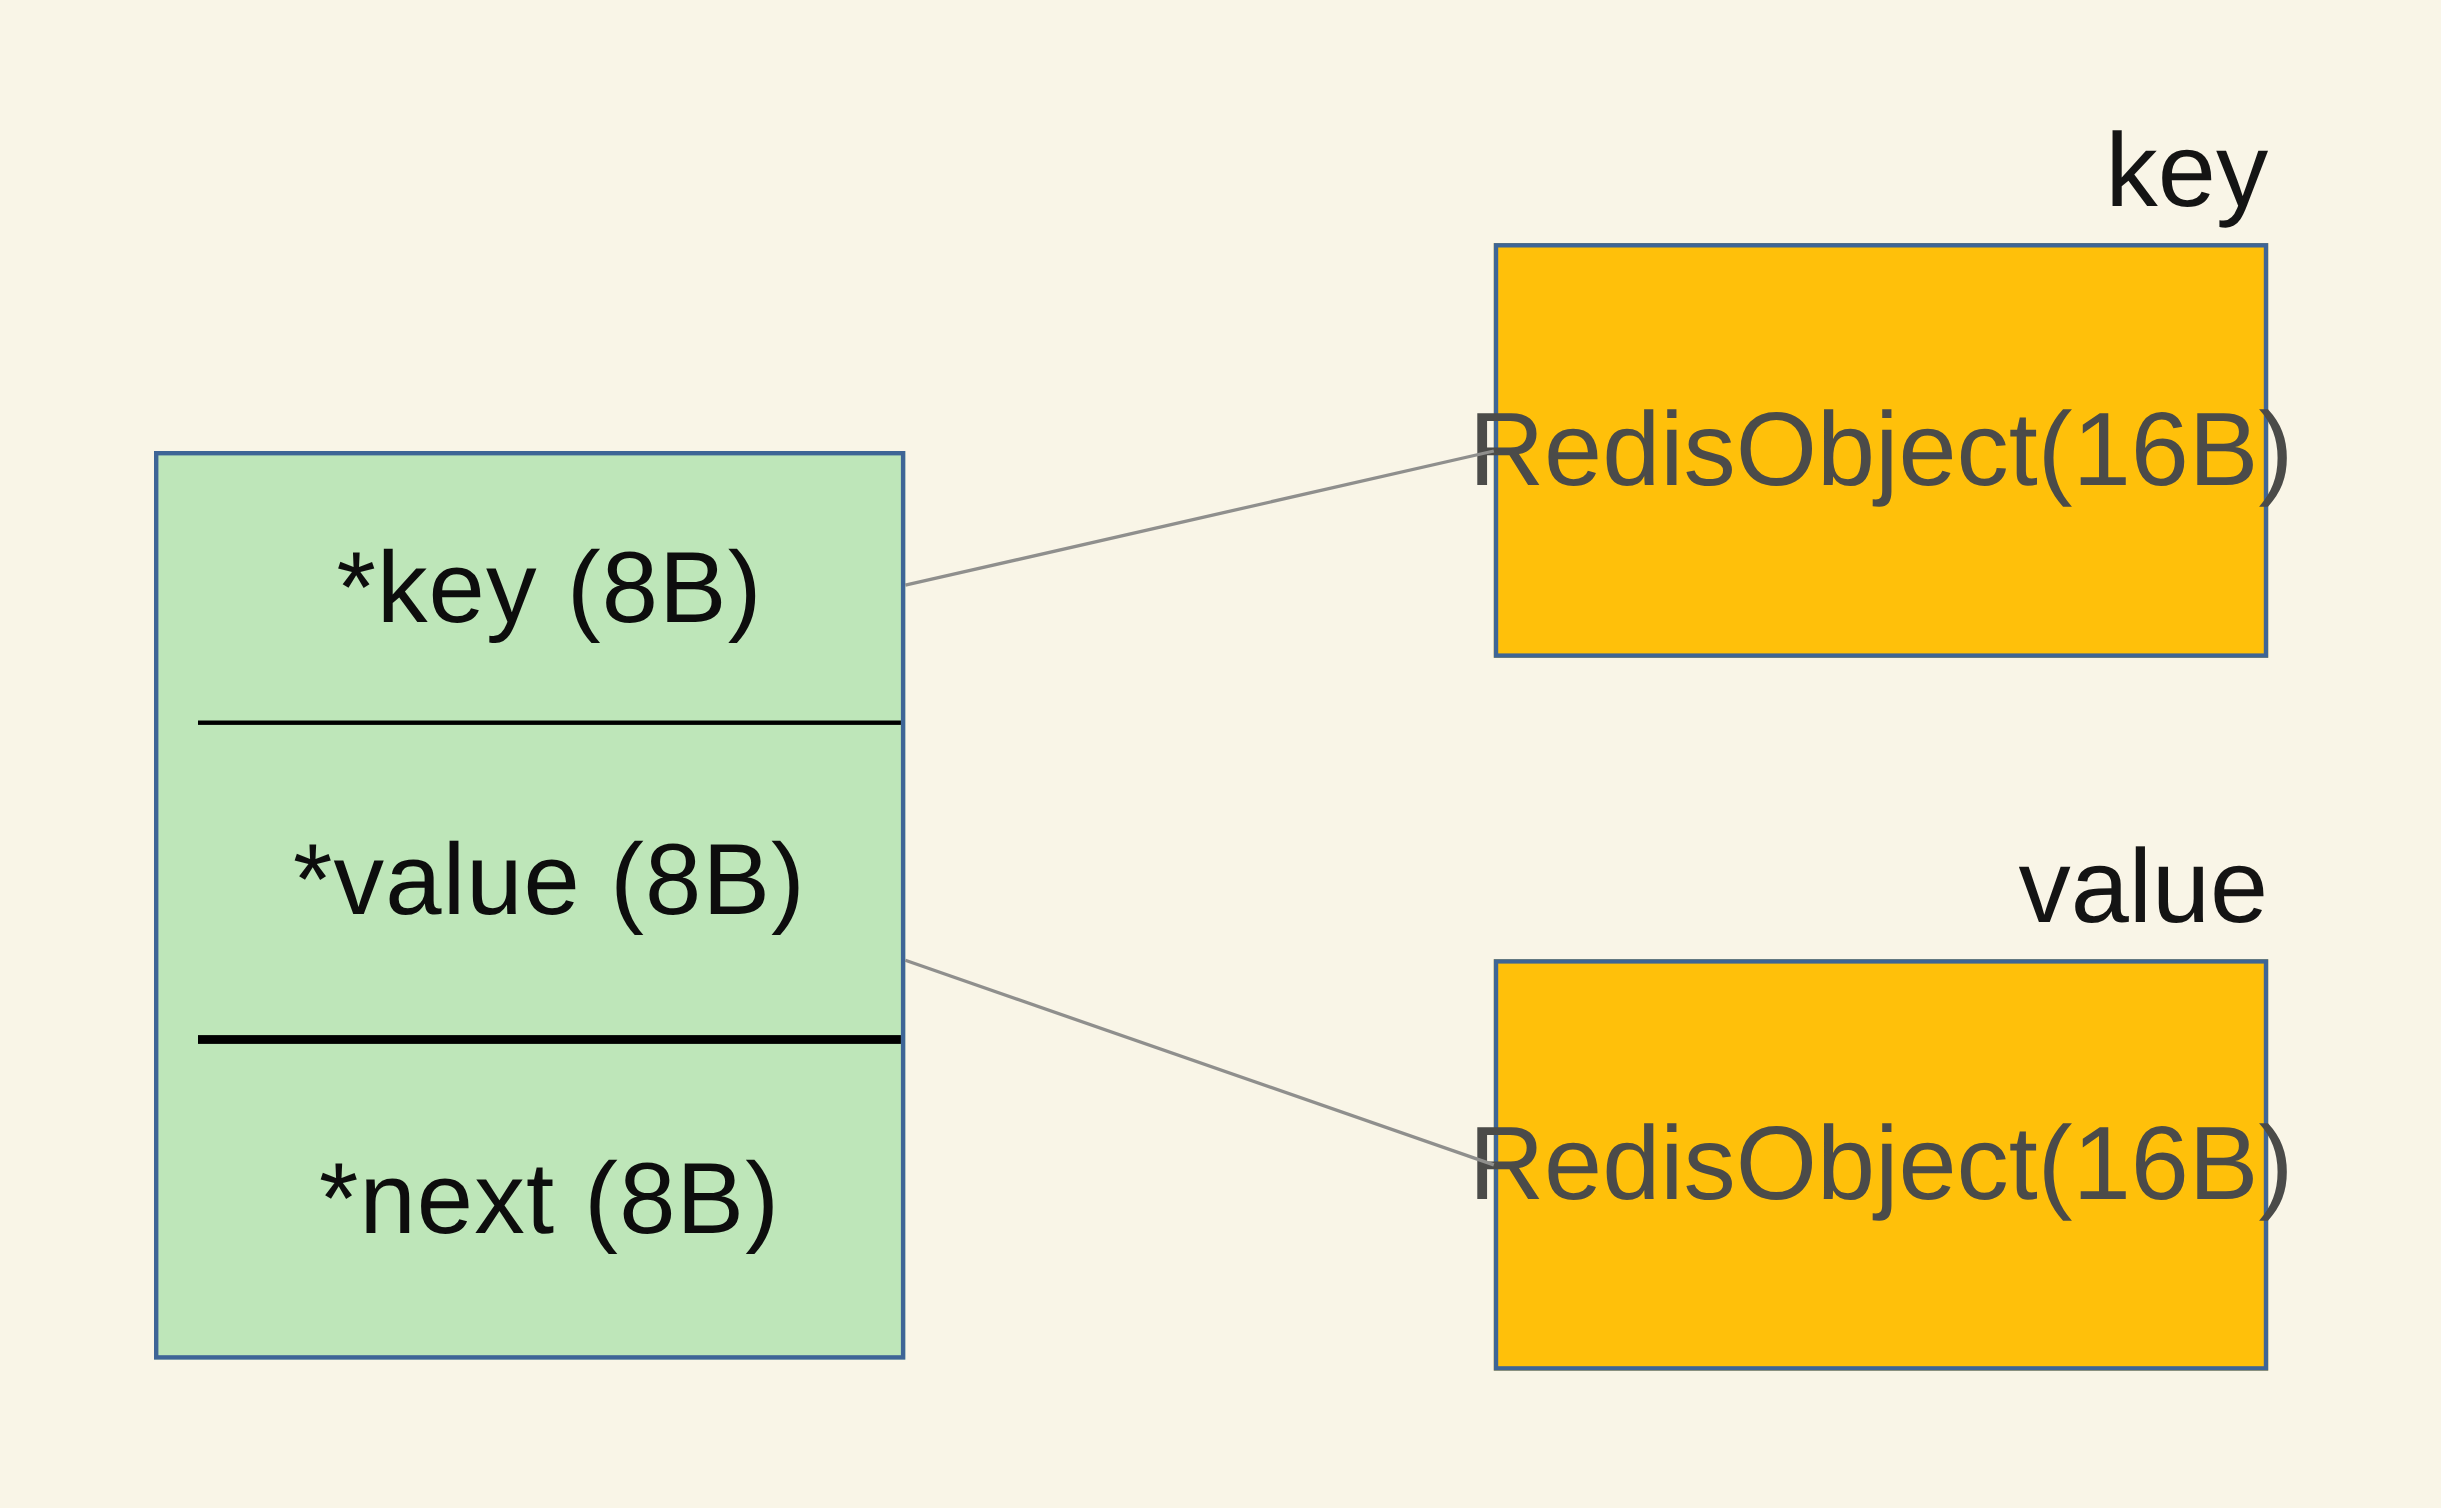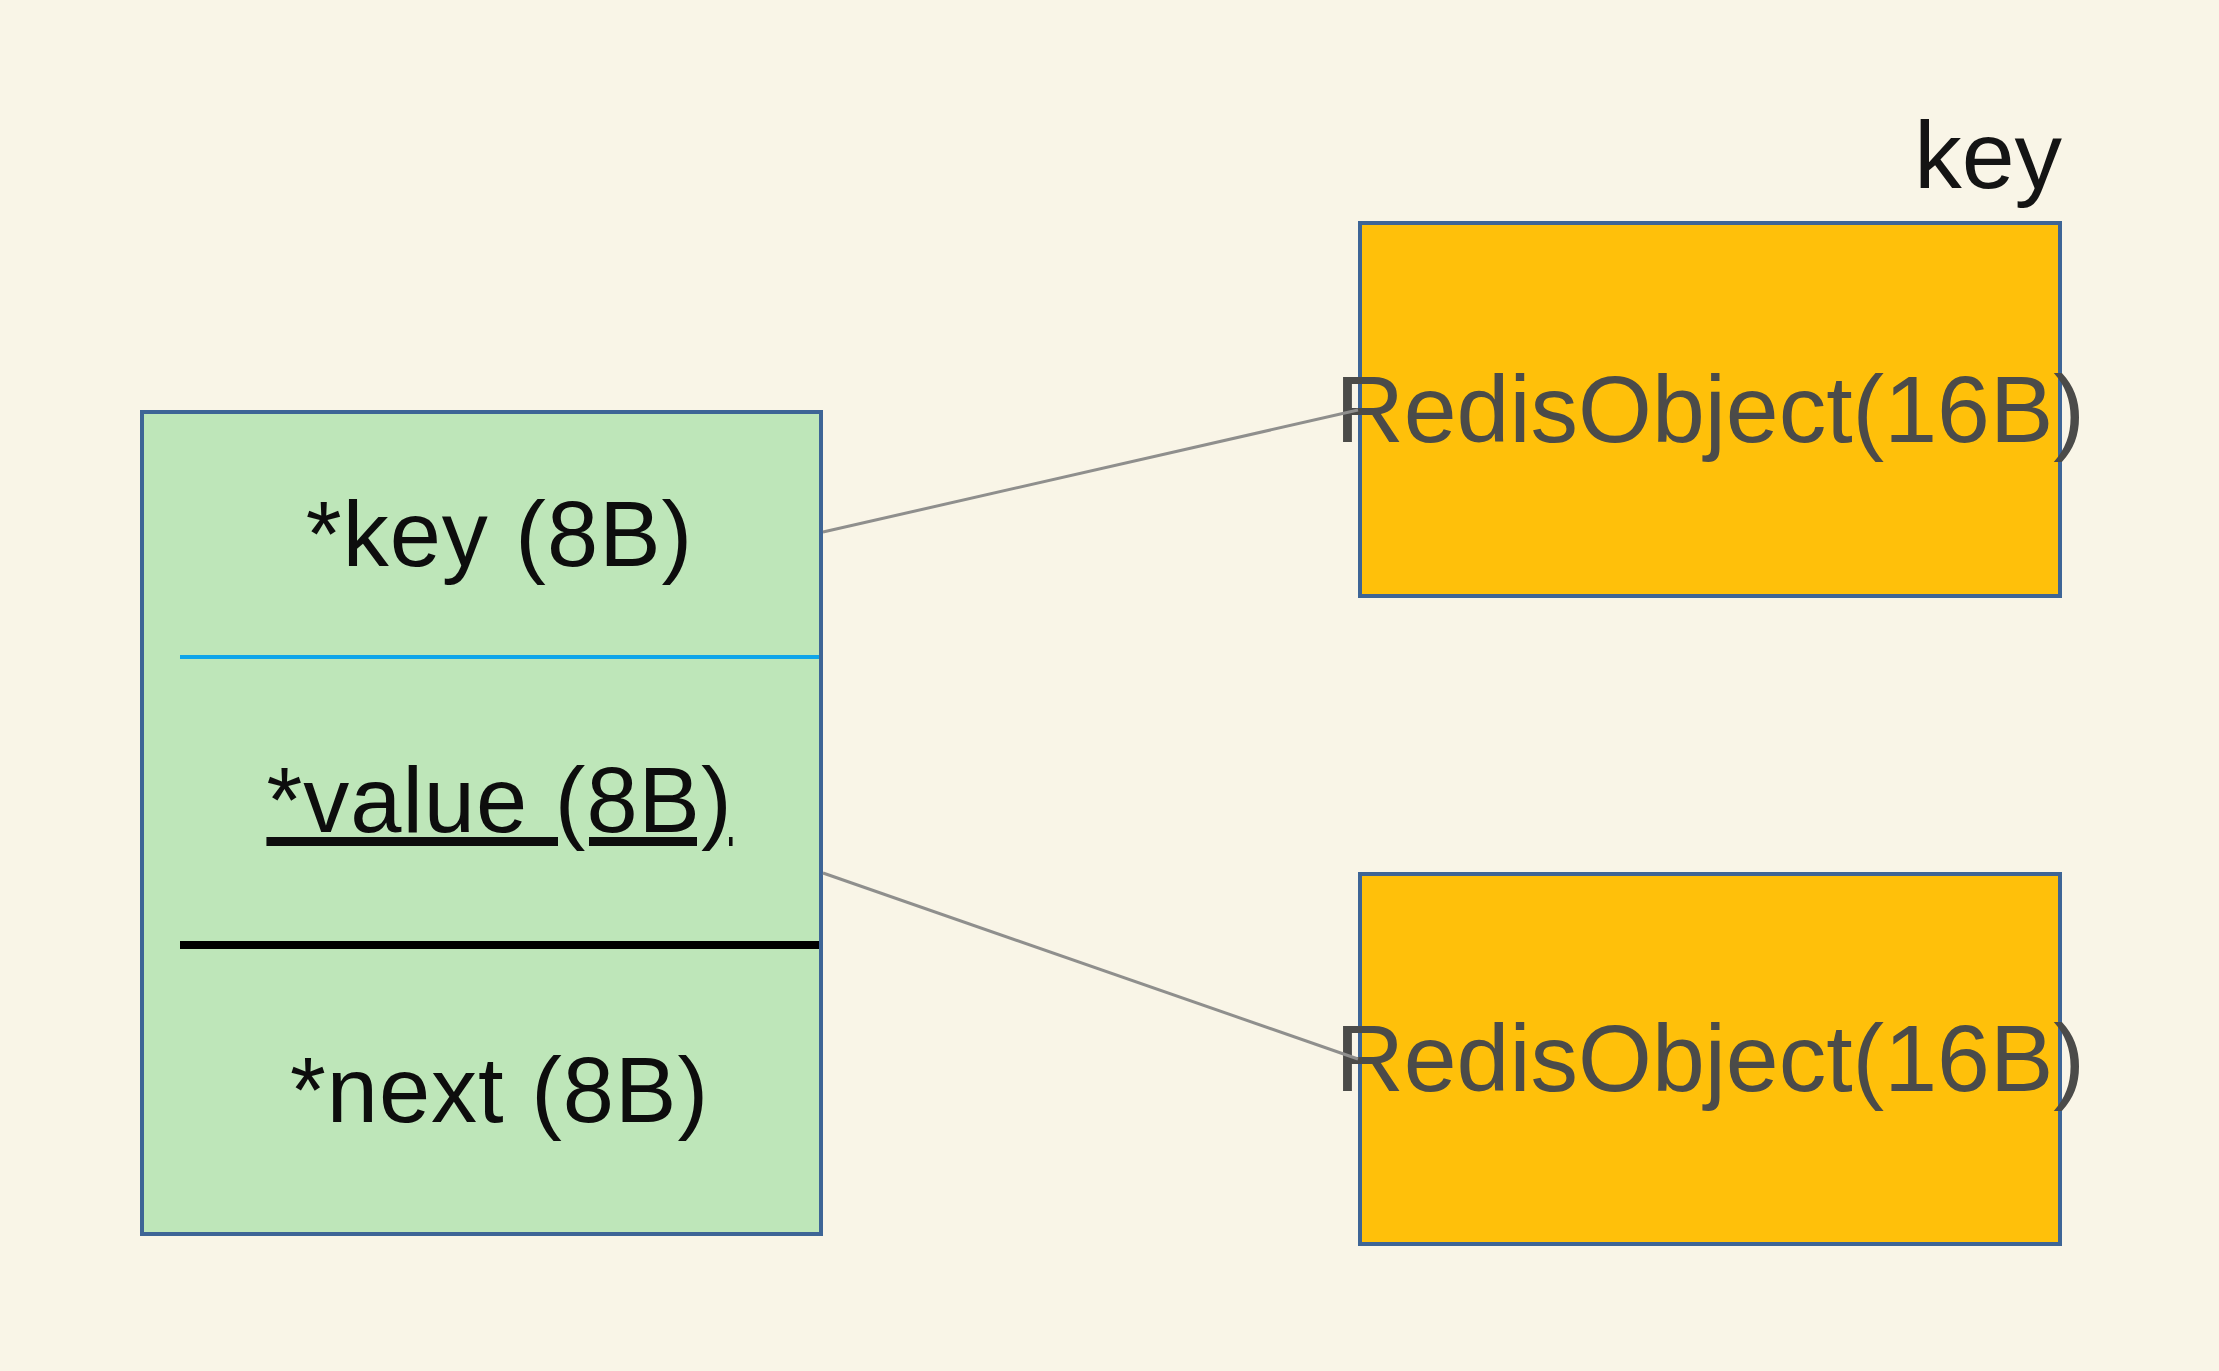--- a/index.html
+++ b/index.html
@@ -30,21 +30,21 @@
     box-sizing: border-box;
     display: flex;
     align-items: center;
     justify-content: center;
     font-size: 92px;
     color: #0d0d0d;
     letter-spacing: 1px;
     white-space: nowrap;
   }
   .struct-cell.c1 { flex: 0 0 241px; }
-  .struct-cell.c2 { flex: 0 0 286px; border-top: 4px solid #0ea5e9; text-decoration: underline; }
+  .struct-cell.c2 { flex: 0 0 286px; border-top: 4px solid #000000; }
   .struct-cell.c3 { flex: 1 1 auto;  border-top: 8px solid #000000; }
 
   
   .obj-box {
     position: absolute;
     left: 1358px;
     width: 704px;
     box-sizing: border-box;
     border: 4px solid #3e6596;
     background: #ffc00a;
@@ -87,20 +87,21 @@
 
 <div id="canvas">
 
   <div class="struct">
     <div class="struct-cell c1">*key (8B)</div>
     <div class="struct-cell c2">*value (8B)</div>
     <div class="struct-cell c3">*next (8B)</div>
   </div>
 
   <div class="obj-label key">key</div>
+  <div class="obj-label value">value</div>
 
   <div class="obj-box key">
     <span>RedisObject</span>
     <span>(16B)</span>
   </div>
   <div class="obj-box value">
     <span>RedisObject</span>
     <span>(16B)</span>
   </div>
 

